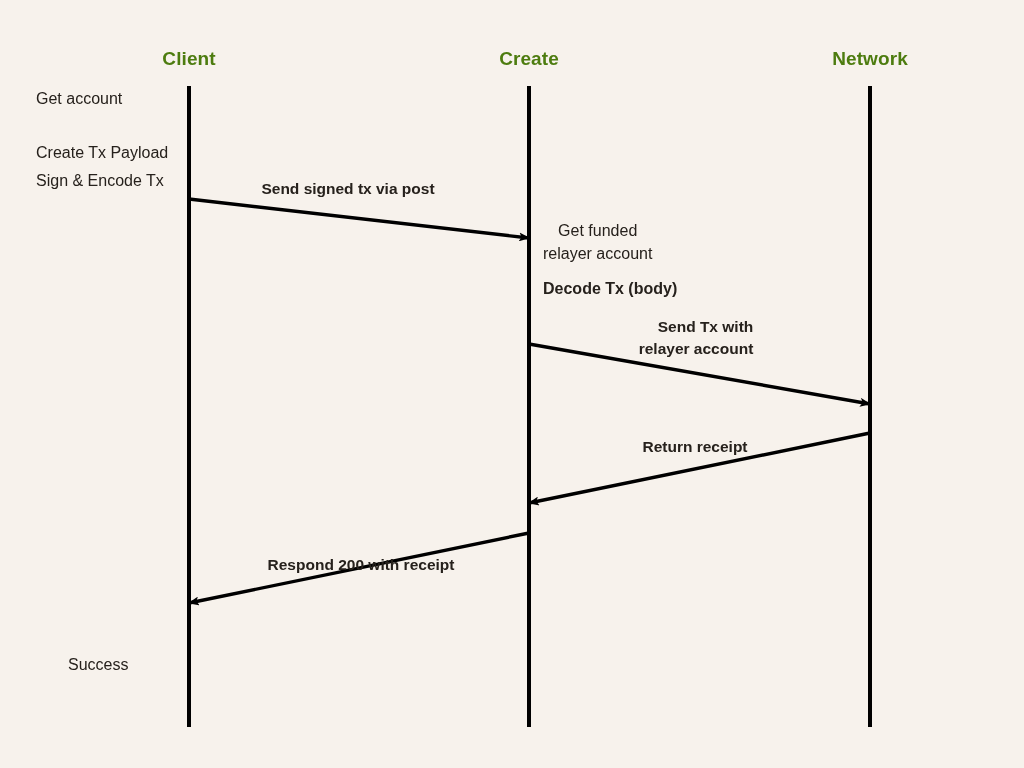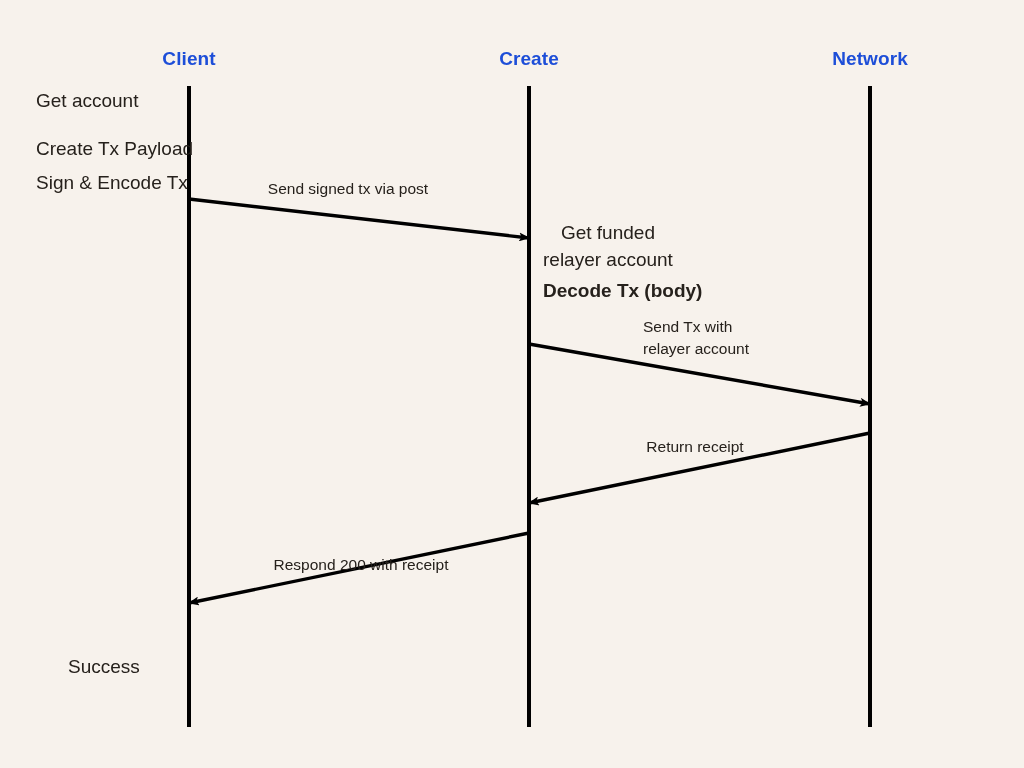--- a/index.html
+++ b/index.html
@@ -22,42 +22,43 @@
     position: absolute;
     left: 0;
     top: 0;
     width: 1024px;
     height: 768px;
   }
   .participant-title {
     position: absolute;
     font-size: 19px;
     font-weight: bold;
-    color: #1d4ed8;
+    color: #4d7c0f;
     white-space: nowrap;
     transform: translateX(-50%);
     letter-spacing: 0.1px;
   }
   .note {
     position: absolute;
-    font-size: 19px;
+    font-size: 16px;
     color: #26211c;
     white-space: pre-line;
     line-height: 1.42;
   }
   .msg-label {
     position: absolute;
     font-size: 15.5px;
     color: #26211c;
     white-space: pre-line;
     line-height: 1.42;
   }
   .msg-label.center {
     transform: translateX(-50%);
-    text-align: left;
+    text-align: right;
+    font-weight: bold;
   }
 </style>
 </head>
 <body>
 
 <div id="canvas">
 
   <svg class="layer" viewBox="0 0 1024 768" xmlns="http://www.w3.org/2000/svg">
     <defs>
       <marker id="arrowhead" markerWidth="11" markerHeight="9" refX="10" refY="4.5" orient="auto" markerUnits="userSpaceOnUse">
@@ -77,21 +78,21 @@
       </g>
   </svg>
 
   <div id="titles">
       <div class="participant-title" style="left: 189px; top: 48px;">Client</div>
       <div class="participant-title" style="left: 529px; top: 48px;">Create</div>
       <div class="participant-title" style="left: 870px; top: 48px;">Network</div>
     </div>
   <div id="notes">
       <div class="note" style="left: 36px; top: 88px;">Get account</div>
-      <div class="note" style="left: 36px; top: 136px;">Create Tx Payload</div>
+      <div class="note" style="left: 36px; top: 142px;">Create Tx Payload</div>
       <div class="note" style="left: 36px; top: 170px;">Sign &amp; Encode Tx</div>
       <div class="note" style="left: 543px; top: 220px; text-align: center;">Get funded
 relayer account</div>
       <div class="note" style="left: 543px; top: 278px; font-weight: bold;">Decode Tx (body)</div>
       <div class="note" style="left: 68px; top: 654px;">Success</div>
     </div>
   <div id="labels">
       <div class="msg-label center" style="left: 348px; top: 178px;">Send signed tx via post</div>
       <div class="msg-label center" style="left: 696px; top: 316px;">Send Tx with
 relayer account</div>

